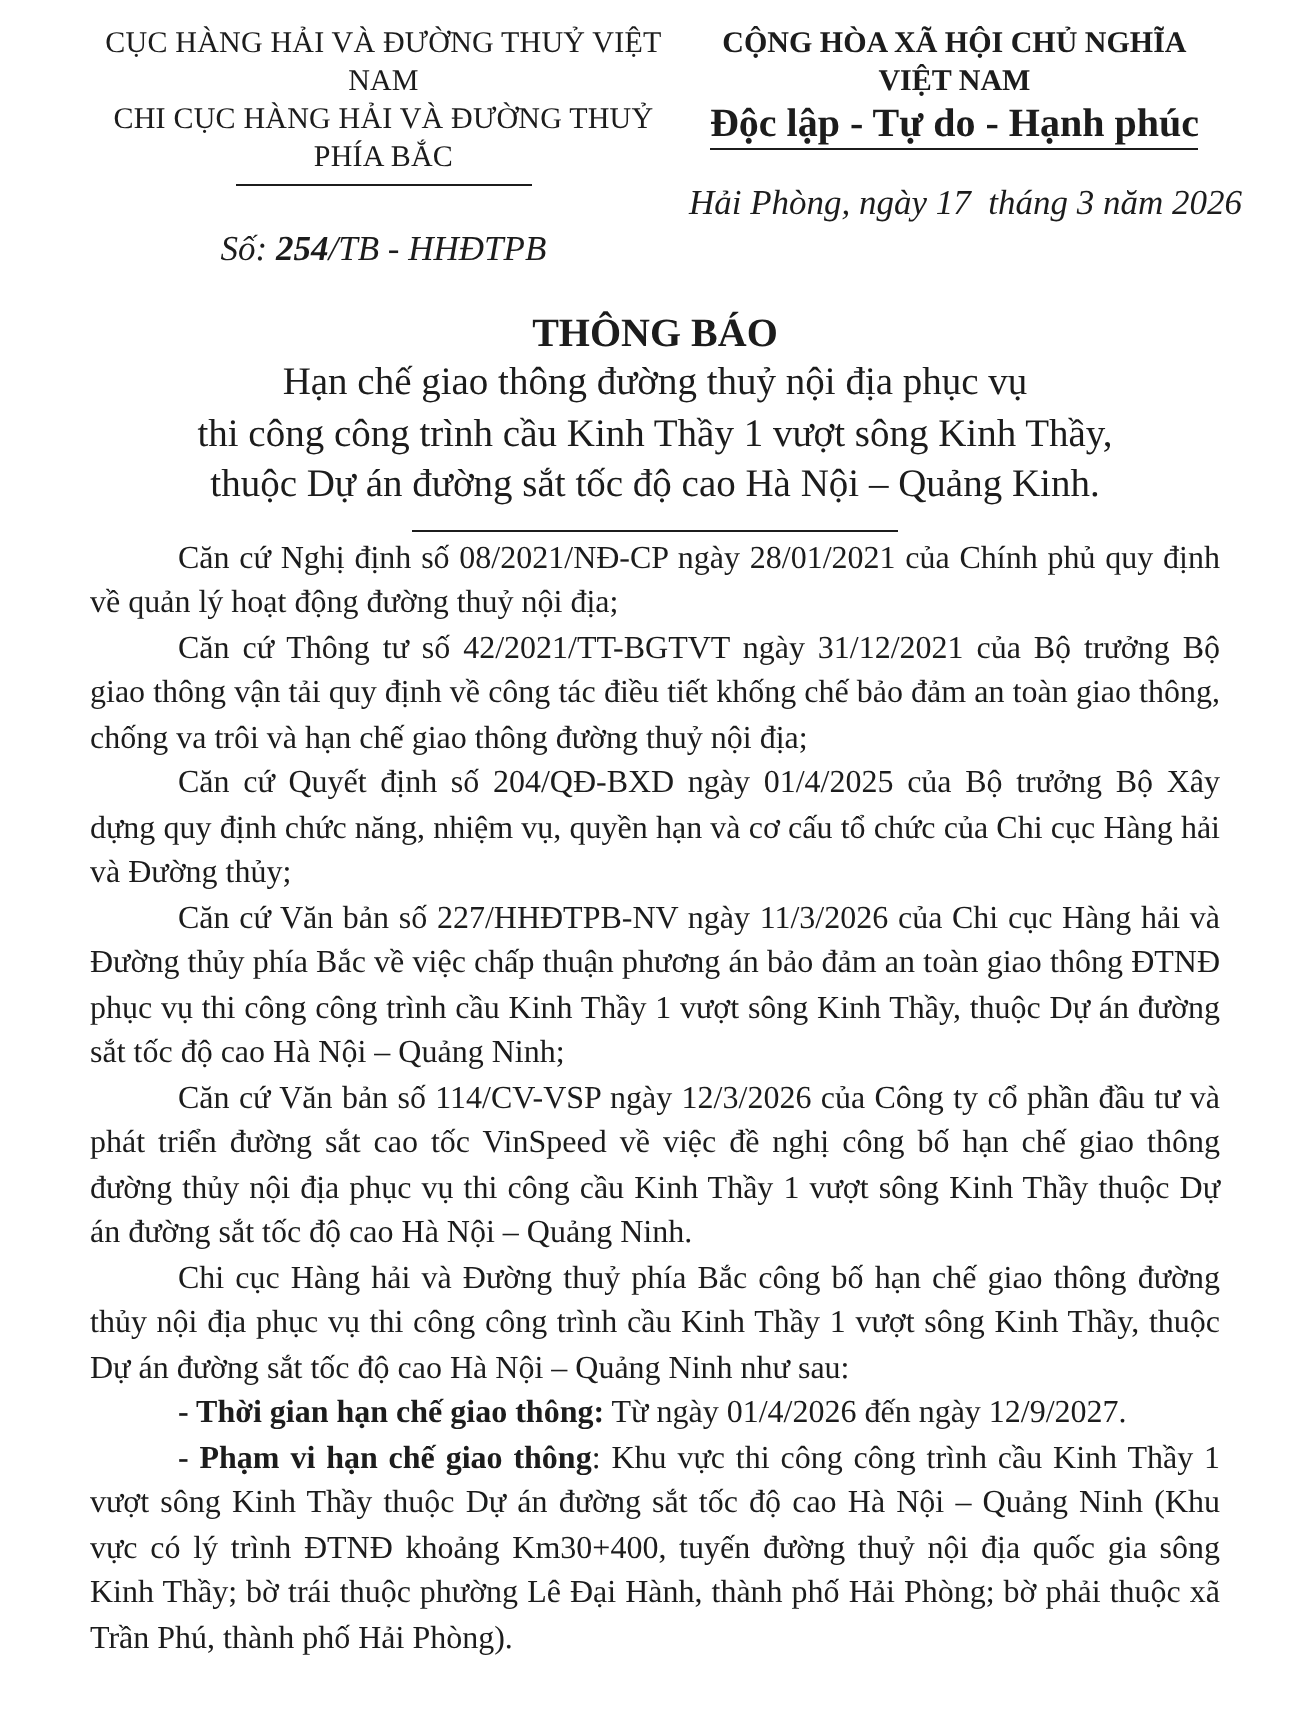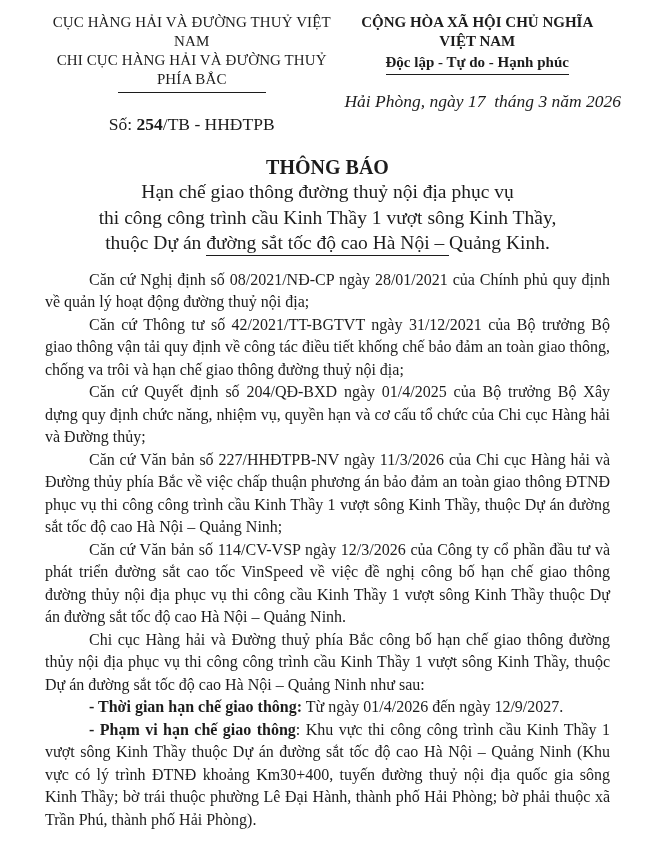--- a/index.html
+++ b/index.html
@@ -45,29 +45,30 @@
     letter-spacing: 0.1px;
   }
   .agency-rule {
     width: 148px;
     border-bottom: 1.5px solid #1c1c1c;
     margin: 3px auto 0 auto;
   }
   .doc-number {
     font-size: 17.5px;
     margin-top: 21px;
+    font-style: italic;
   }
   .doc-number .num { font-weight: bold; }
   .motto-line1 {
     font-size: 15px;
     font-weight: bold;
     line-height: 19px;
   }
   .motto-line2 {
-    font-size: 15px;
+    font-size: 20px;
     font-weight: bold;
     line-height: 22px;
     display: inline-block;
     border-bottom: 1.5px solid #1c1c1c;
     padding-bottom: 1px;
   }
   .place-date {
     font-size: 17.5px;
     font-style: italic;
     margin-top: 16px;
@@ -84,21 +85,21 @@
     font-weight: bold;
     line-height: 24px;
   }
   .title-sub {
     font-size: 19.5px;
     font-weight: normal;
     line-height: 25.5px;
   }
   .title-sub .u-part {
     border-bottom: 1.5px solid #1c1c1c;
-    padding-bottom: 2px;
+    padding-bottom: 12px;
   }
 
   
   .doc-body {
     margin-top: 13px;
   }
   .para {
     font-size: 16px;
     line-height: 22.5px;
     text-align: justify;

